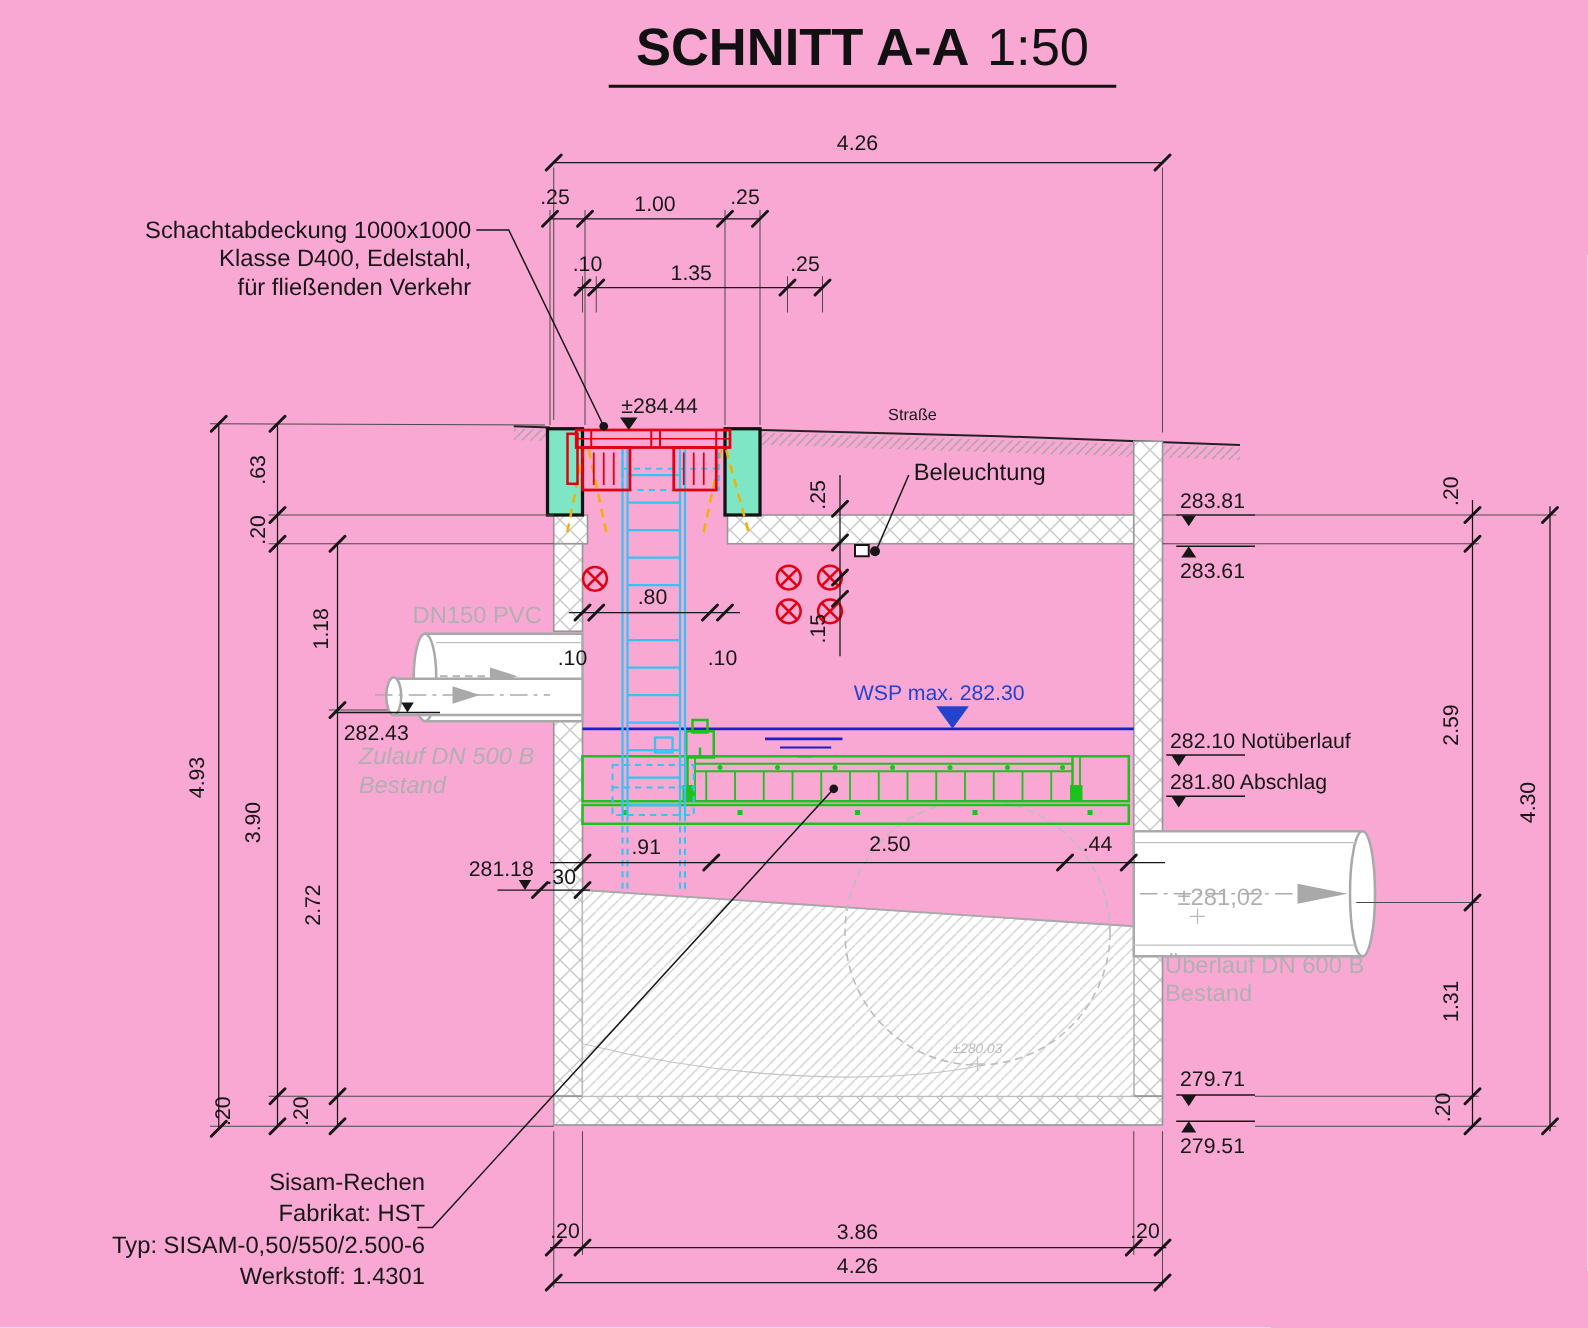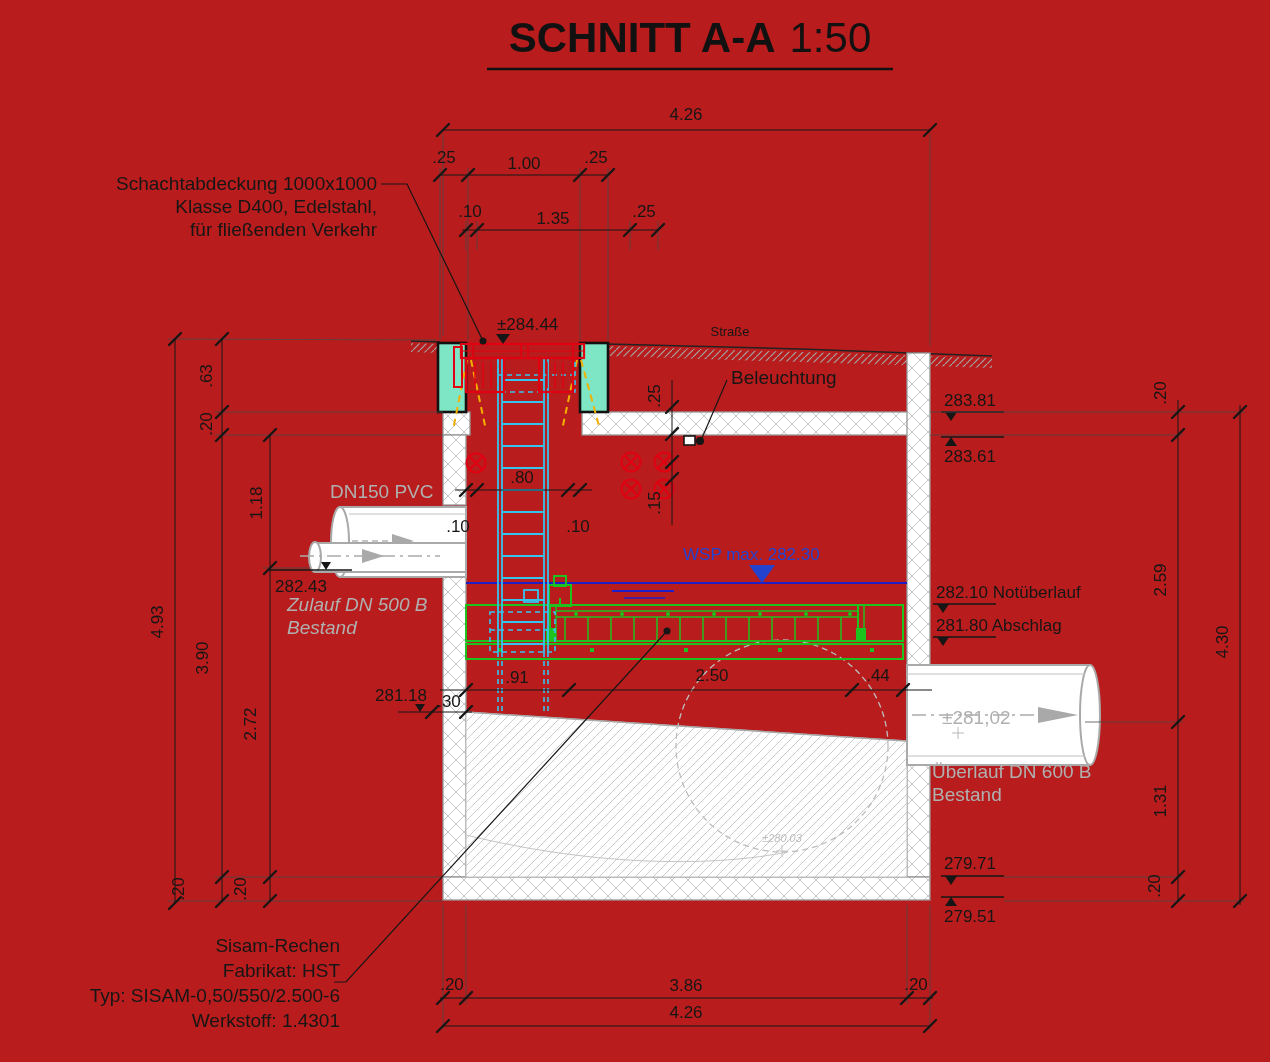--- a/index.html
+++ b/index.html
@@ -1,16 +1,16 @@
 <!DOCTYPE html>
 <html style="--red: #e10012; --teal: #7fe6c5; --cyan: #35c4f0; --green: #1ec21e; --water: #1f1fc8; --wspblue: #2343cf; --lgray: #b0b0b0; --sgray: #979797; --orange: #f2b100; --ink: #161616;"><head>
 <meta charset="utf-8">
 <style>
   html,body{margin:0;padding:0;background:#fff;}
-  .canvas{position:relative;width:1270px;height:1062px;background:#b91c1c;overflow:hidden;
+  .canvas{position:relative;width:1270px;height:1062px;background:#f9a8d4;overflow:hidden;
           font-family:"Liberation Sans",sans-serif;}
   svg{display:block}
   
   .ttl{font:bold 42px "Liberation Sans",sans-serif;fill:#111;}
   .ttl2{font:42px "Liberation Sans",sans-serif;fill:#111;}
   .dimtxt{font:17px "Liberation Sans",sans-serif;fill:var(--ink);}
   .smtxt{font:13px "Liberation Sans",sans-serif;fill:var(--ink);}
   .lvltxt{font:17px "Liberation Sans",sans-serif;fill:var(--ink);}
   .anntxt{font:19px "Liberation Sans",sans-serif;fill:#161616;}
   .graytxt{font:19px "Liberation Sans",sans-serif;fill:var(--lgray);}

